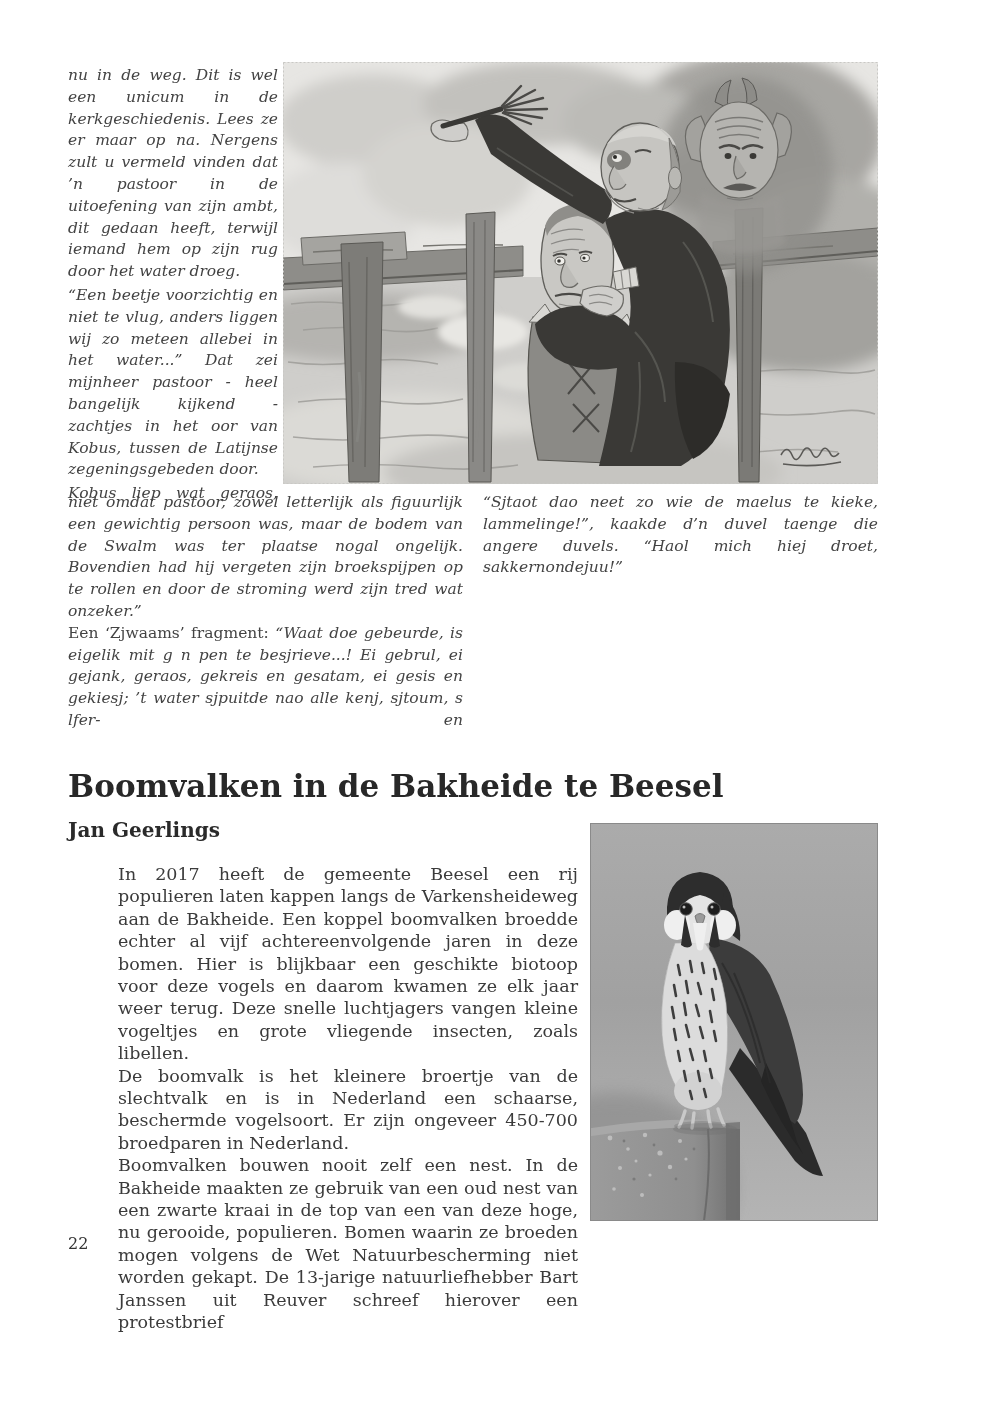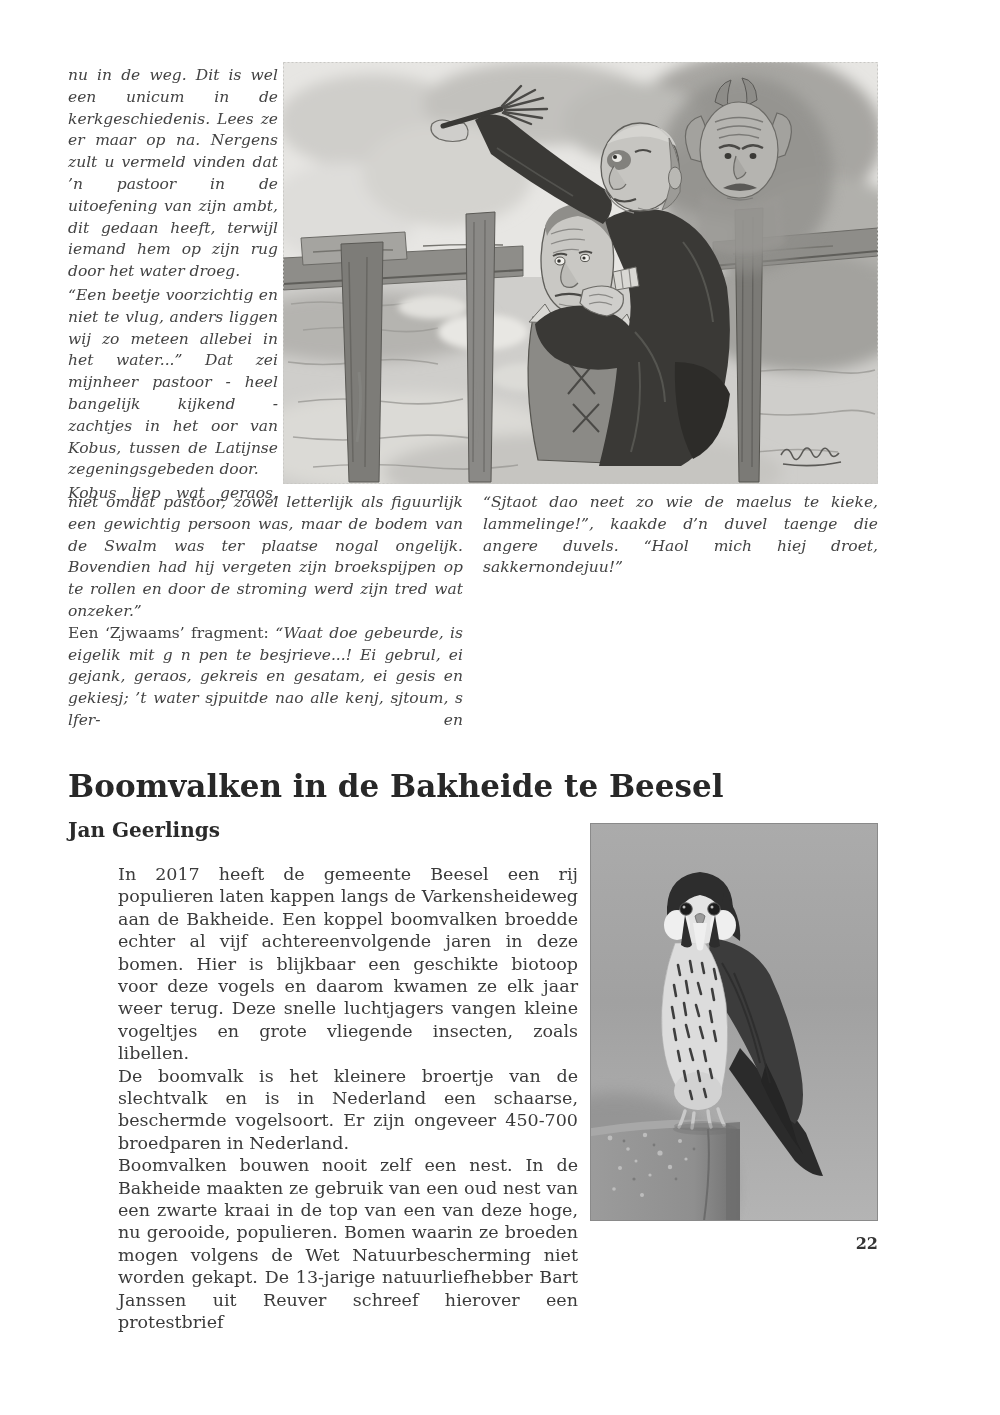--- a/index.html
+++ b/index.html
@@ -22,22 +22,22 @@
   .fragment .roman{font-style:normal;}
   
   .article-title{margin:36px 0 0 0;font-size:31px;line-height:1.2;font-weight:bold;color:#282828;
                  font-family:"DejaVu Serif","Liberation Serif",serif;}
   .article-row{display:flex;margin-top:13px;align-items:flex-start;}
   .article-left{width:522px;}
   .author{font-size:20px;font-weight:bold;color:#2a2a2a;}
   .body-text{margin-left:50px;width:460px;margin-top:21px;font-size:17.5px;line-height:22.4px;
              text-align:justify;color:#3b3b3b;}
   .photo-wrap{margin-left:auto;width:288px;height:398px;margin-top:5px;flex:none;}
-  .footer{position:absolute;left:68px;top:1234px;width:810px;text-align:right;
-          font-size:16px;color:#333333;font-weight:bold;}
+  .footer{position:absolute;left:68px;top:1234px;width:810px;text-align:left;
+          font-size:16px;color:#333333;}
   svg{display:block;}
 </style>
 </head>
 <body>
 
 <div class="page">
   <div class="content">
 
     <div class="top-row">
       <div class="col-narrow small-text italic">

